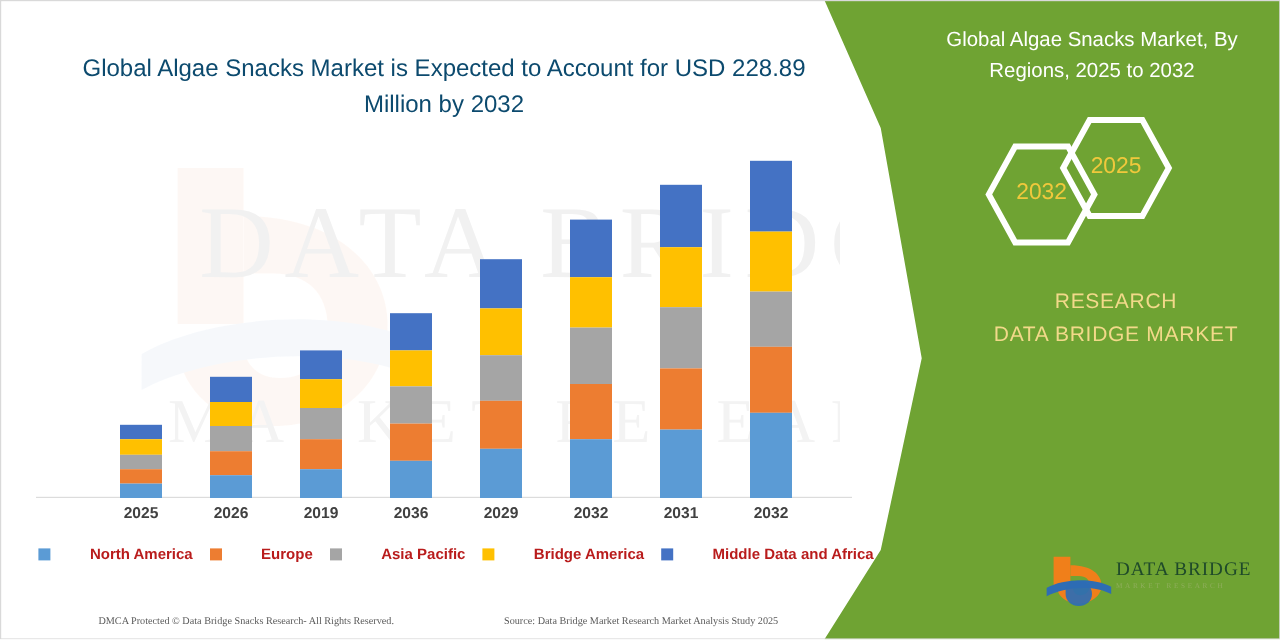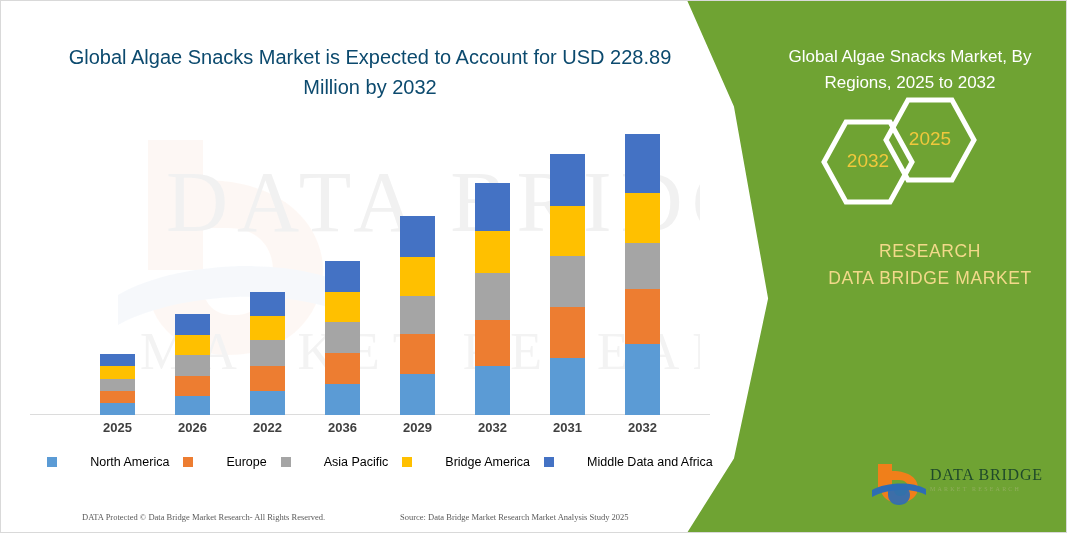--- a/index.html
+++ b/index.html
@@ -72,35 +72,35 @@
   }
 
   
   .legend{
     position:absolute;left:80px;top:455px;width:600px;
     display:flex;justify-content:center;align-items:center;gap:14px;z-index:20;
     flex-wrap:nowrap;
   }
   .legend-item{display:flex;align-items:center;gap:5px;white-space:nowrap;}
   .legend-swatch{width:10px;height:10px;display:inline-block;}
-  .legend-label{font-size:12.5px;font-weight:normal;color:#000000;margin-left:28px;}
+  .legend-label{font-size:12.5px;font-weight:bold;color:#b91c1c;margin-left:28px;}
 
   
   .footer{
     position:absolute;left:0;top:505px;width:700px;height:24px;z-index:20;
     display:flex;align-items:center;
   }
   .footer-left{position:absolute;left:82px;font-size:8.5px;color:#5a5a5a;
     font-family:"Liberation Serif", serif;white-space:nowrap;}
-  .footer-right{position:absolute;left:400px;font-size:8.5px;color:#5a5a5a;
+  .footer-right{position:absolute;left:420px;font-size:8.5px;color:#5a5a5a;
     font-family:"Liberation Serif", serif;white-space:nowrap;}
 
   
   .panel-title{
-    position:absolute;left:770px;top:44px;width:280px;text-align:center;
+    position:absolute;left:770px;top:20px;width:280px;text-align:center;
     color:#ffffff;font-size:17px;line-height:26px;z-index:20;
   }
   .hexes{position:absolute;left:820px;top:96px;width:180px;height:110px;z-index:20;}
   .hex{position:absolute;}
   .hex-label{
     position:absolute;width:100%;text-align:center;
     color:#F0C83C;font-size:19px;font-family:"Liberation Sans", sans-serif;
   }
   .brand{
     position:absolute;left:800px;top:238px;width:260px;text-align:center;
@@ -207,21 +207,21 @@
               <div class="seg" title="Asia Pacific 2032: 37" style="height: 45.4216px; background: rgb(165, 165, 165);"></div>
               <div class="seg" title="South America 2032: 41.2" style="height: 50.5775px; background: rgb(255, 192, 0);"></div>
               <div class="seg" title="Middle East and Africa 2032: 47.8" style="height: 58.6798px; background: rgb(68, 114, 196);"></div>
             </div>
           </div>
         </div>
     </div>
     <div class="xlabels" id="xlabels">
         <span>2025</span>
         <span>2026</span>
-        <span>2022</span>
+        <span>2019</span>
         <span>2036</span>
         <span>2029</span>
         <span>2032</span>
         <span>2031</span>
         <span>2032</span>
       </div>
   </div>
 
   <div class="legend" id="legend">
       <div class="legend-item">
@@ -240,21 +240,21 @@
         <span class="legend-swatch" style="background: rgb(255, 192, 0);"></span>
         <span class="legend-label">Bridge America</span>
       </div>
       <div class="legend-item">
         <span class="legend-swatch" style="background: rgb(68, 114, 196);"></span>
         <span class="legend-label">Middle Data and Africa</span>
       </div>
     </div>
 
   <div class="footer">
-    <div class="footer-left">DATA Protected © Data Bridge Market Research- All Rights Reserved.</div>
+    <div class="footer-left">DMCA Protected © Data Bridge Snacks Research- All Rights Reserved.</div>
     <div class="footer-right">Source: Data Bridge Market Research  Market Analysis Study 2025</div>
   </div>
 
   <div class="green-panel"></div>
 
   <div class="panel-title">Global Algae Snacks Market, By Regions, 2025 to 2032</div>
 
   <div class="hexes">
     <svg class="hex" style="left:0;top:22px;" width="96" height="88" viewBox="0 0 96 88">
       <polygon points="26,4 70,4 92,44 70,84 26,84 4,44" fill="none" stroke="#ffffff" stroke-width="5"></polygon>

